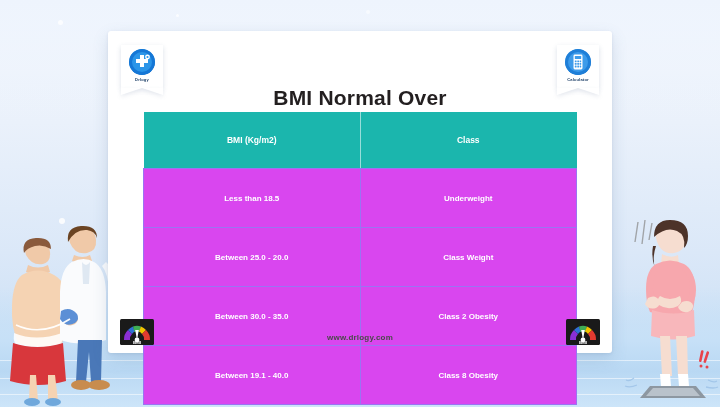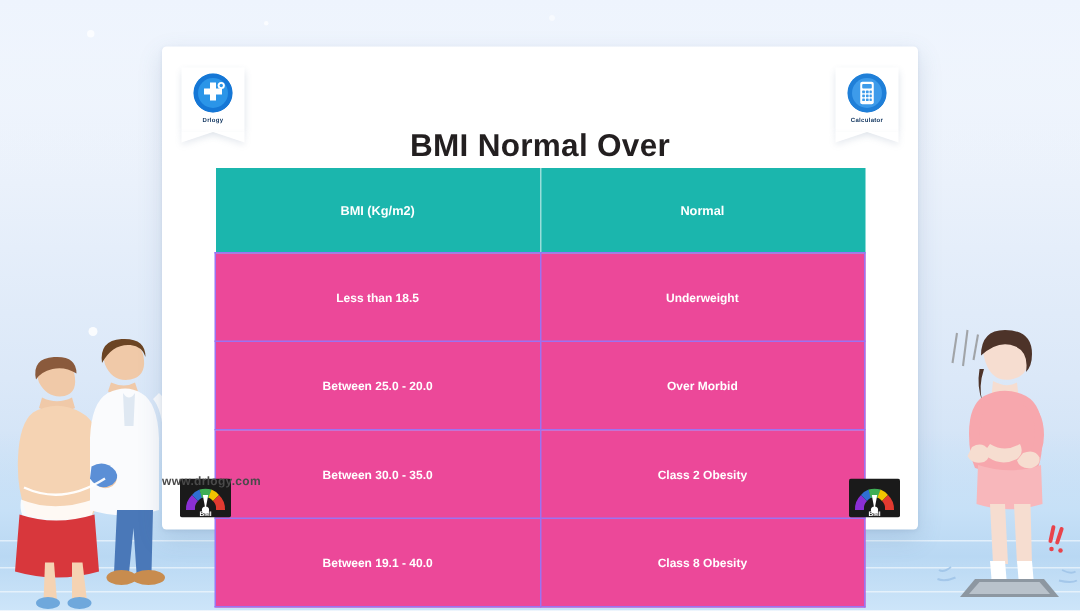--- a/index.html
+++ b/index.html
@@ -151,29 +151,30 @@
   #bmi-table thead th {
     background: #1bb6ad;
     font-size: 8.5px;
     border: none;
     height: 24px;
   }
   #bmi-table thead th.col-sep {
     box-shadow: inset 1px 0 0 rgba(255,255,255,0.55);
   }
   #bmi-table tbody td {
-    background: #ec4899;
+    background: #d946ef;
     border: 1px solid #9b73f2;
   }
 
   
   #footer-url {
     position: absolute;
     left: 0; right: 0;
-    bottom: 28px;
+    bottom: 11px;
+    text-align: center;
     font-size: 8px;
     font-weight: bold;
     color: #4a4a4a;
     letter-spacing: 0.2px;
   }
   .bmi-gauge {
     position: absolute;
     bottom: 8px;
     width: 34px; height: 26px;
   }
@@ -312,31 +313,31 @@
         <div class="badge-label">Calculator</div>
       </div>
     </div>
 
     <div id="title">BMI Normal Over</div>
 
     <table id="bmi-table">
       <thead>
         <tr>
           <th>BMI (Kg/m2)</th>
-          <th class="col-sep">Normal</th>
+          <th class="col-sep">Class</th>
         </tr>
       </thead>
       <tbody>
         <tr>
           <td>Less than 18.5</td>
           <td>Underweight</td>
         </tr>
         <tr>
           <td>Between 25.0 - 20.0</td>
-          <td>Over Morbid</td>
+          <td>Class Weight</td>
         </tr>
         <tr>
           <td>Between 30.0 - 35.0</td>
           <td>Class 2 Obesity</td>
         </tr>
         <tr>
           <td>Between 19.1 - 40.0</td>
           <td>Class 8 Obesity</td>
         </tr>
       </tbody>

